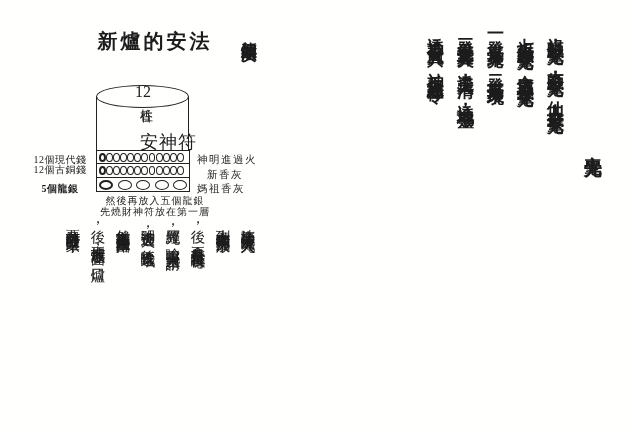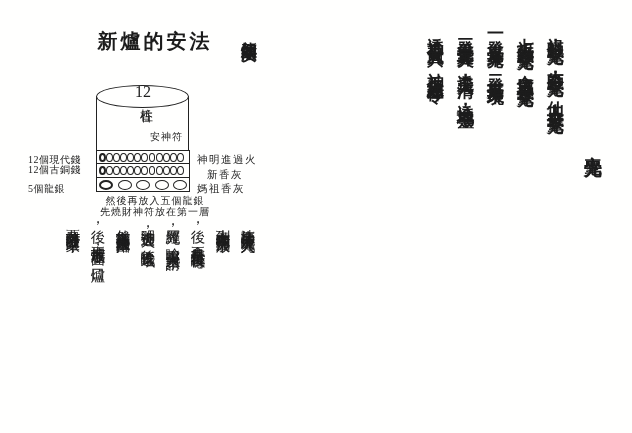--- a/index.html
+++ b/index.html
@@ -18,32 +18,32 @@
     font-size:16px;font-weight:bold;letter-spacing:1px;}
   
   .burner-ellipse{left:96px;top:85px;width:91px;height:21px;
     border:1.5px solid #222;border-radius:50%;background:#fffffe;}
   .burner-body{left:96px;top:96px;width:91px;height:56px;
     border-left:1.5px solid #222;border-right:1.5px solid #222;}
   .incense-count{left:96px;top:83px;width:94px;text-align:center;
     font-size:16px;z-index:3;}
   .incense-sticks{left:137px;top:98px;writing-mode:vertical-rl;
     font-size:13px;z-index:3;letter-spacing:1px;}
-  .talisman{left:150px;top:130px;font-size:10px;letter-spacing:1px;z-index:3;}
+  .talisman{left:140px;top:130px;font-size:18px;letter-spacing:1px;z-index:3;}
   .rows-wrap{left:96px;top:151px;width:94px;}
   .coin-row{display:flex;align-items:center;box-sizing:border-box;
     border:1.3px solid #222;height:15px;margin-top:-1.3px;
     padding:0 2px;background:#fffffe;}
   .coin-row.r3{justify-content:space-between;height:15px;}
   .oval{display:inline-block;box-sizing:border-box;border-radius:50%;
     border:1.1px solid #222;}
   .oval.small{width:6.9px;height:9px;margin-right:0.2px;}
   .oval.large{width:14px;height:10px;border-width:1.3px;}
   .oval.first{border-width:2px;}
-  .row-label-left{width:64px;text-align:left;font-size:10px;letter-spacing:0.5px;}
+  .row-label-left{width:64px;text-align:center;font-size:10px;letter-spacing:0.5px;}
   .row-label-right{font-size:10.5px;letter-spacing:1.5px;white-space:nowrap;}
   .caption{left:70px;top:196px;width:170px;text-align:center;
     font-size:10px;line-height:10.5px;letter-spacing:1px;}
   .l-body{left:58px;top:218px;width:202px;height:214px;
     writing-mode:vertical-rl;font-size:14.5px;line-height:25px;
     letter-spacing:1px;}
   .l-body .col{height:214px;}
   
   .r-title{left:581px;top:142px;writing-mode:vertical-rl;
     font-size:18px;font-weight:bold;letter-spacing:2px;}
@@ -100,21 +100,21 @@
           <span class="oval large first"></span>
           <span class="oval large"></span>
           <span class="oval large"></span>
           <span class="oval large"></span>
           <span class="oval large"></span>
         </div>
     </div>
 
     <div class="abs row-label-left" style="left:28px;top:153px;">12個現代錢</div>
     <div class="abs row-label-left" style="left:28px;top:163px;">12個古銅錢</div>
-    <div class="abs row-label-left" style="left:28px;top:182px;">5個龍銀</div>
+    <div class="abs row-label-left" style="left:28px;top:182px;font-weight:bold;">5個龍銀</div>
 
     <div class="abs row-label-right" style="left:197px;top:153px;">神明進過火</div>
     <div class="abs row-label-right" style="left:207px;top:167.5px;">新香灰</div>
     <div class="abs row-label-right" style="left:197px;top:182px;">媽祖香灰</div>
 
     <div class="abs caption">
       <div>然後再放入五個龍銀</div>
       <div>先燒財神符放在第一層</div>
     </div>
   </div>

